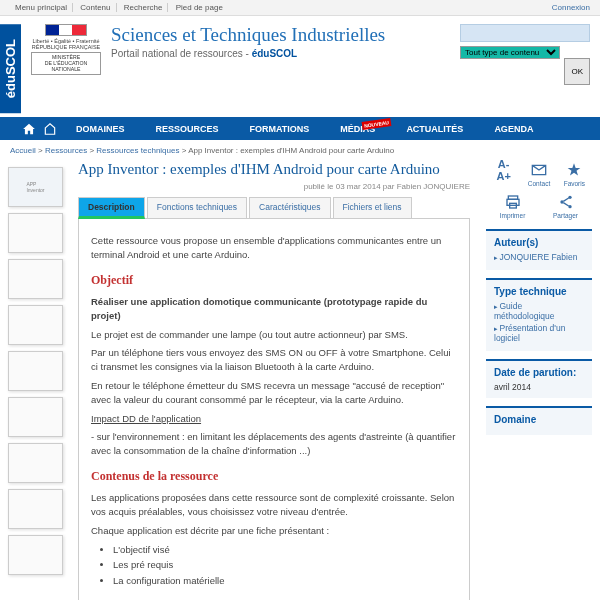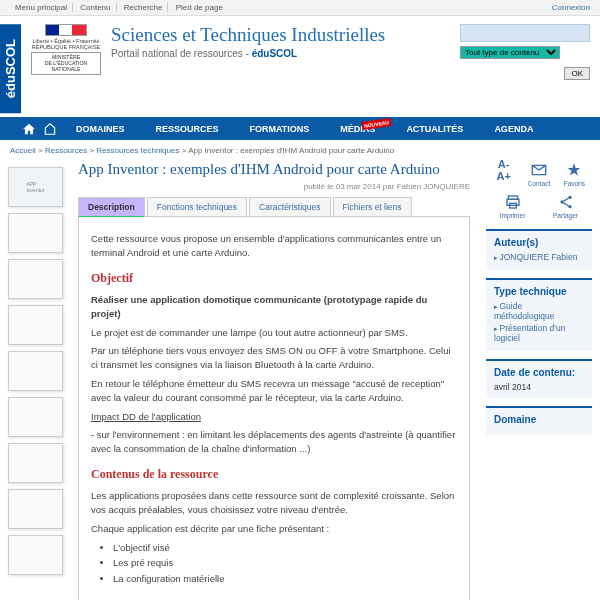--- a/index.html
+++ b/index.html
@@ -14,36 +14,36 @@
 .ministry .flag{width:42px;height:12px;margin:0 auto 2px;background:linear-gradient(90deg,#002395 33%,#fff 33% 66%,#ed2939 66%);border:1px solid #999}
 .ministry .txt{font-size:5.5px;line-height:1.1;color:#444}
 .ministry .box{border:1px solid #999;padding:2px 1px;font-size:5.2px;line-height:1.1;margin-top:2px}
 .sitetitle{flex:1}
 .sitetitle .t1{color:#2270b7;font-size:19px;font-family:Georgia,serif}
 .sitetitle .t2{color:#666;font-size:10px;margin-top:2px}
 .sitetitle .t2 b{color:#00519e}
 .searchbox{width:130px;margin-right:10px}
 .searchbox .bar{height:18px;background:#d6e5f4;border:1px solid #b5cde3;margin-bottom:4px}
 .searchbox select{font-size:8px;width:100px;border:1px solid #999;background:#14b8a6}
-.searchbox .ok{margin-top:21px;border:1px solid #999;background:#e8e8e8;font-size:8px;padding:1px 6px;float:right}
+.searchbox .ok{margin-top:12px;border:1px solid #999;background:#e8e8e8;font-size:8px;padding:8px 6px;float:right}
 .mainnav{background:#0a5aa5;display:flex;align-items:center;height:23px;padding-left:20px;gap:3px}
 .mainnav .hicon{width:18px;height:14px;fill:#fff}
 .mainnav .item{color:#fff;font-size:9px;font-weight:bold;padding:0 14px;position:relative}
 .mainnav .nouveau{position:absolute;top:-4px;right:-2px;background:#d00;color:#fff;font-size:5px;padding:1px 2px;transform:rotate(-8deg)}
 .bc{padding:6px 10px;font-size:8px;color:#666}
 .bc a{color:#3a6ea5}
 .layout{display:flex;padding:0 8px}
 .thumbs{width:60px;display:flex;flex-direction:column;gap:6px;padding-top:6px}
 .thumb{width:55px;height:40px;border:1px solid #ccc;background:#fafafa;box-shadow:1px 1px 3px #ddd;display:flex;flex-direction:column;justify-content:center;align-items:center;font-size:5px;color:#888;padding:2px}
 .main{flex:1;padding:0 10px}
 .main h1{color:#125a9c;font-size:15px;font-weight:normal;font-family:Georgia,serif;margin-bottom:4px}
 .pubinfo{text-align:right;font-size:8px;color:#888;margin-bottom:6px}
 .tabs{display:flex;border-bottom:1px solid #ccc;font-size:8.5px}
 .tabs div{padding:4px 9px;border:1px solid #ccc;border-bottom:none;background:#f5f5f5;margin-right:2px;color:#3a6ea5;cursor:pointer}
-.tabs div.active{background:#c4b5fd;color:#333;font-weight:bold;border-bottom:1px solid #22c55e;margin-bottom:-1px}
+.tabs div.active{background:#0ea5e9;color:#333;font-weight:bold;border-bottom:3px solid #22c55e;margin-bottom:-1px}
 .content{border:1px solid #ccc;border-top:none;padding:10px 12px;font-size:9.5px;line-height:1.45;color:#444}
 .content h2{color:#c33131;font-size:12px;font-family:Georgia,serif;font-weight:bold;margin:10px 0 6px}
 .content p{margin:5px 0}
 .content ul{margin:5px 0 5px 22px}
 .content li{margin:2px 0}
 .content .bold{font-weight:bold}
 .content .udl{text-decoration:underline}
 .side{width:112px;padding-left:6px}
 .toolbox{text-align:center;margin-bottom:10px}
 .toolrow{display:flex;justify-content:space-around;margin-bottom:6px}
@@ -199,20 +199,20 @@
     <div class="panel">
       <h3>Auteur(s)</h3>
       <a>JONQUIERE Fabien</a>
     </div>
     <div class="panel">
       <h3>Type technique</h3>
       <a>Guide méthodologique</a>
       <a>Présentation d'un logiciel</a>
     </div>
     <div class="panel">
-      <h3>Date de contenu:</h3>
+      <h3>Date de parution:</h3>
       <div>avril 2014</div>
     </div>
     <div class="panel">
       <h3>Domaine</h3>
     </div>
   </div>
 </div>
 
 </body></html>

